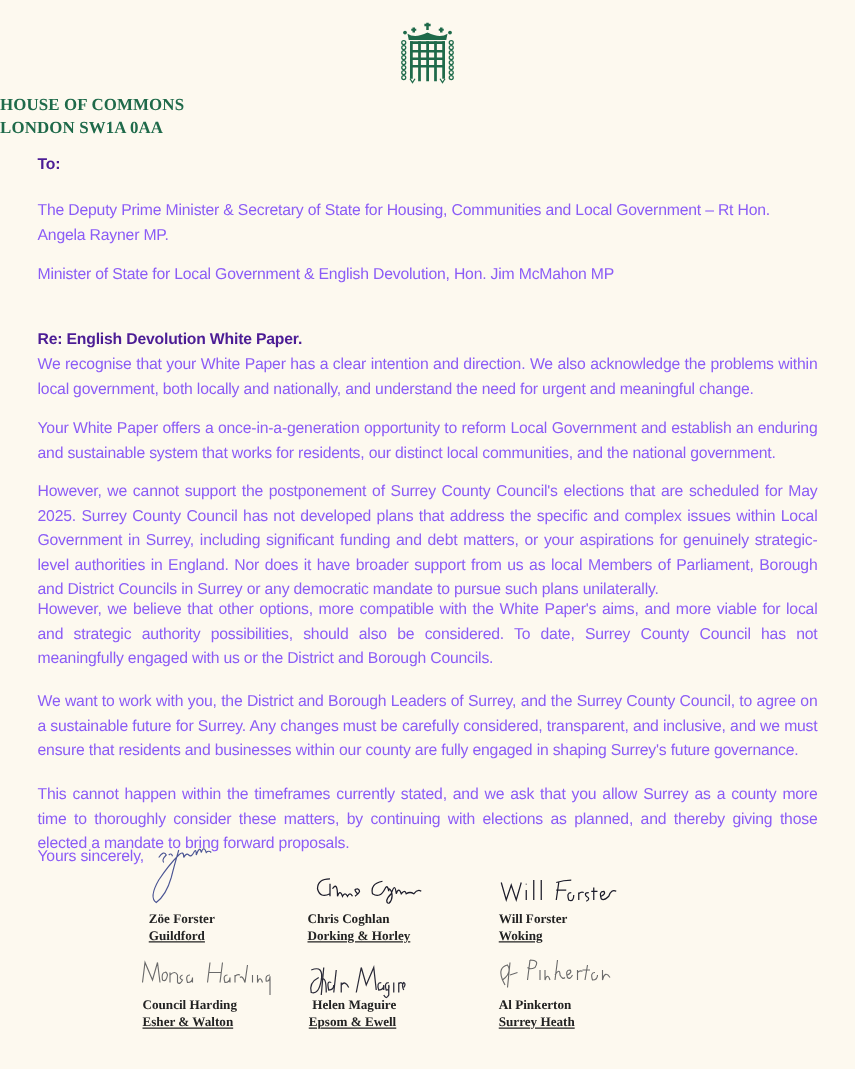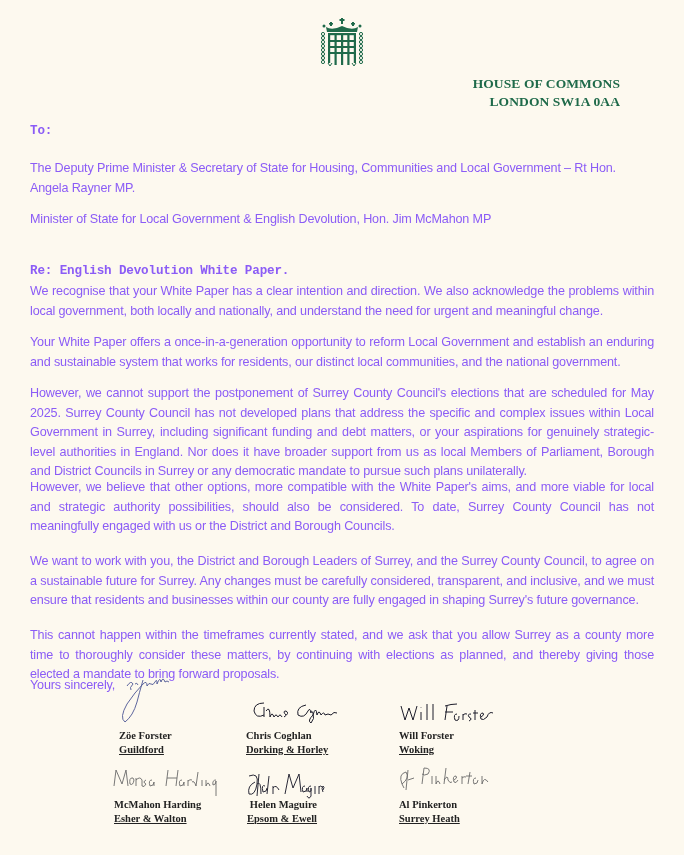--- a/index.html
+++ b/index.html
@@ -26,42 +26,42 @@
       position: absolute;
       left: 317px;
       top: 18px;
       width: 50px;
       height: 52px;
     }
     .lh-line {
       position: absolute;
       left: 0;
       width: 620px;
-      text-align: right;
+      text-align: left;
       font-family: "Liberation Serif", "DejaVu Serif", serif;
       font-weight: bold;
       color: #1f6a4a;
       font-size: 13.5px;
       letter-spacing: 0.1px;
     }
     .lh-line.l1 { top: 76px; }
     .lh-line.l2 { top: 94px; }
 
     .body-text {
       position: absolute;
       left: 30px;
       width: 624px;
       font-size: 12.6px;
       line-height: 19.6px;
       color: #8b5cf6;
       text-align: justify;
       font-family: "Liberation Sans", "DejaVu Sans", sans-serif;
       letter-spacing: -0.15px;
     }
-    .bold { font-weight: bold; color: #8b5cf6; font-family: Liberation Mono, monospace; }
+    .bold { font-weight: bold; color: #4c1d95; }
 
     .sig-block {
       position: absolute;
       font-family: "Liberation Serif", "DejaVu Serif", serif;
       font-size: 10.5px;
       line-height: 14px;
       color: #222;
     }
     .sig-name { font-weight: bold; display: block; }
     .sig-const { font-weight: bold; text-decoration: underline; display: block; }
@@ -176,21 +176,21 @@
   <span class="sig-name">Will Forster</span>
   <span class="sig-const">Woking</span>
 </div>
 
 <div class="signature" style="left:112px; top:766px;">
   <svg width="110" height="36" viewBox="0 0 110 36">
     <path d="M2 20 L4 4 L10 18 L14 4 L16 20 M20 12 q-3 0 -2 6 q3 2 4 -4 q-1 -3 -2 -2 M24 12 l0 8 M24 14 q4 -4 6 0 l0 6 M34 14 q-4 2 0 4 q-2 4 -4 2 M40 14 q-4 0 -2 6 q4 0 4 -4 l0 4 M56 4 L54 20 M66 4 L64 20 M55 12 l10 0 M70 14 q-4 0 -2 6 q4 0 4 -4 l0 4 M76 14 l0 6 M76 15 q2 -2 4 -1 M86 6 L84 20 q-2 -6 -4 -4 M90 14 l0 6 M94 14 l0 6 q2 -6 4 0 M104 14 q-4 0 -3 5 q3 0 3 -4 L104 30" fill="none" stroke="#6a6a6a" stroke-width="0.9"></path>
   </svg>
 </div>
 <div class="sig-block" style="left:114px; top:798px;">
-  <span class="sig-name">McMahon Harding</span>
+  <span class="sig-name">Council Harding</span>
   <span class="sig-const">Esher &amp; Walton</span>
 </div>
 
 <div class="signature" style="left:245px; top:770px;">
   <svg width="80" height="30" viewBox="0 0 80 30">
     <path d="M4 6 Q14 2 12 14 Q10 26 4 24 Q2 16 10 12 M14 4 L12 26 M12 14 q4 -4 4 10 M20 16 q-4 -2 -2 6 q4 0 4 -4 M24 6 L22 24 M28 16 l0 8 M28 18 q3 -4 6 2 M44 4 L40 24 M44 4 L48 18 L54 4 L56 22 M60 16 q-4 0 -2 6 q4 0 4 -4 l0 4 M66 16 q-4 0 -2 6 q3 0 2 -4 l0 8 q-2 4 -4 0 M70 16 l0 8 M74 16 l0 8 M74 17 q2 -2 3 0 M78 20 q2 -3 0 -4 q-2 2 0 6" fill="none" stroke="#2a2a38" stroke-width="1"></path>
   </svg>
 </div>
 <div class="sig-block" style="left:247px; top:798px;text-align:right;">
   <span class="sig-name">Helen Maguire</span>

